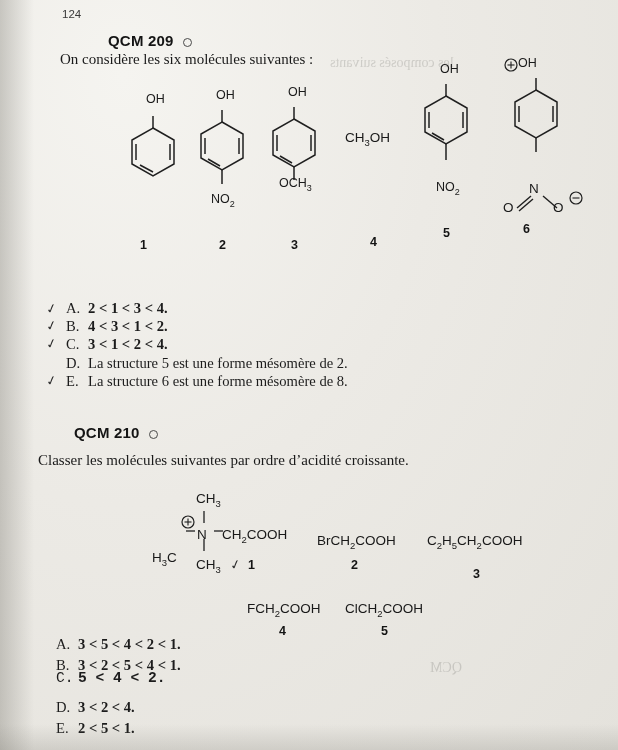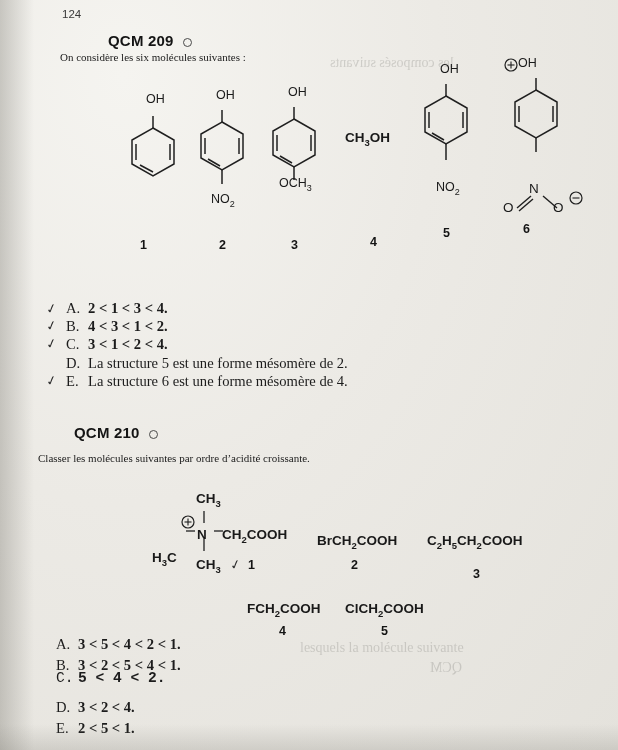--- a/index.html
+++ b/index.html
@@ -51,21 +51,21 @@
   .qcm-dot {
     display: inline-block;
     margin-left: 9px;
     width: 7px; height: 7px;
     border: 1px solid #4a4a4a;
     border-radius: 50%;
     vertical-align: middle;
   }
   .txt {
     position: absolute;
-    font-size: 11px;
+    font-size: 15px;
     color: #1a1a1a;
   }
   .opt {
     position: absolute;
     font-size: 14.6px;
   }
   .opt .lab {
     display: inline-block;
     width: 22px;
   }
@@ -98,40 +98,38 @@
   }
   .chem sub {
     font-size: 9px;
   }
   .formula {
     position: absolute;
     font-size: 13.5px;
     font-family: "Liberation Sans", sans-serif;
     color: #191919;
     white-space: nowrap;
-    font-weight: bold;
   }
   .formula sub { font-size: 9.5px; }
   svg { display: block; overflow: visible; }
   .ghost {
     position: absolute;
     color: rgba(90,90,85,0.22);
     font-size: 14px;
     font-family: "Liberation Serif", serif;
     pointer-events: none;
     user-select: none;
   }
   .ghost.flip { transform: scaleX(-1); }
 </style>
 </head>
 <body>
 
 <div class="page">
 
-  <div class="ghost" style="left:300px; top:640px;">lesquels la molécule suivante</div>
   <div class="ghost flip" style="left:430px; top:660px;">QCM</div>
   <div class="ghost" style="left:60px; top:680px;">&nbsp;</div>
   <div class="ghost flip" style="left:330px; top:55px;">les composés suivants</div>
 
   <div class="pagenum">124</div>
 
   <div class="qcm-head" style="left:80px; top:32px;margin-left:28px;">
     <span>QCM 209</span><span class="qcm-dot"></span>
   </div>
 
@@ -256,21 +254,21 @@
   <div class="opt" style="left:66px; top:336px;">
     <span class="lab">C.</span><b>3 &lt; 1 &lt; 2 &lt; 4.</b>
   </div>
 
   <div class="opt" style="left:66px; top:355px;">
     <span class="lab">D.</span><span>La structure 5 est une forme mésomère de 2.</span>
   </div>
 
   <div class="check" style="left:46px; top:373px;">✓</div>
   <div class="opt" style="left:66px; top:373px;">
-    <span class="lab">E.</span><span>La structure 6 est une forme mésomère de 4.</span>
+    <span class="lab">E.</span><span>La structure 6 est une forme mésomère de 8.</span>
   </div>
 
   <div class="qcm-head" style="left:38px; top:424px;margin-left:36px;">
     <span>QCM 210</span><span class="qcm-dot"></span>
   </div>
 
   <div class="txt" style="left:38px; top:452px;">Classer les molécules suivantes par ordre d’acidité croissante.</div>
 
   <div class="formula" style="left:196px; top:491px;">CH<sub>3</sub></div>
   <div class="formula" style="left:152px; top:550px;">H<sub>3</sub>C</div>

